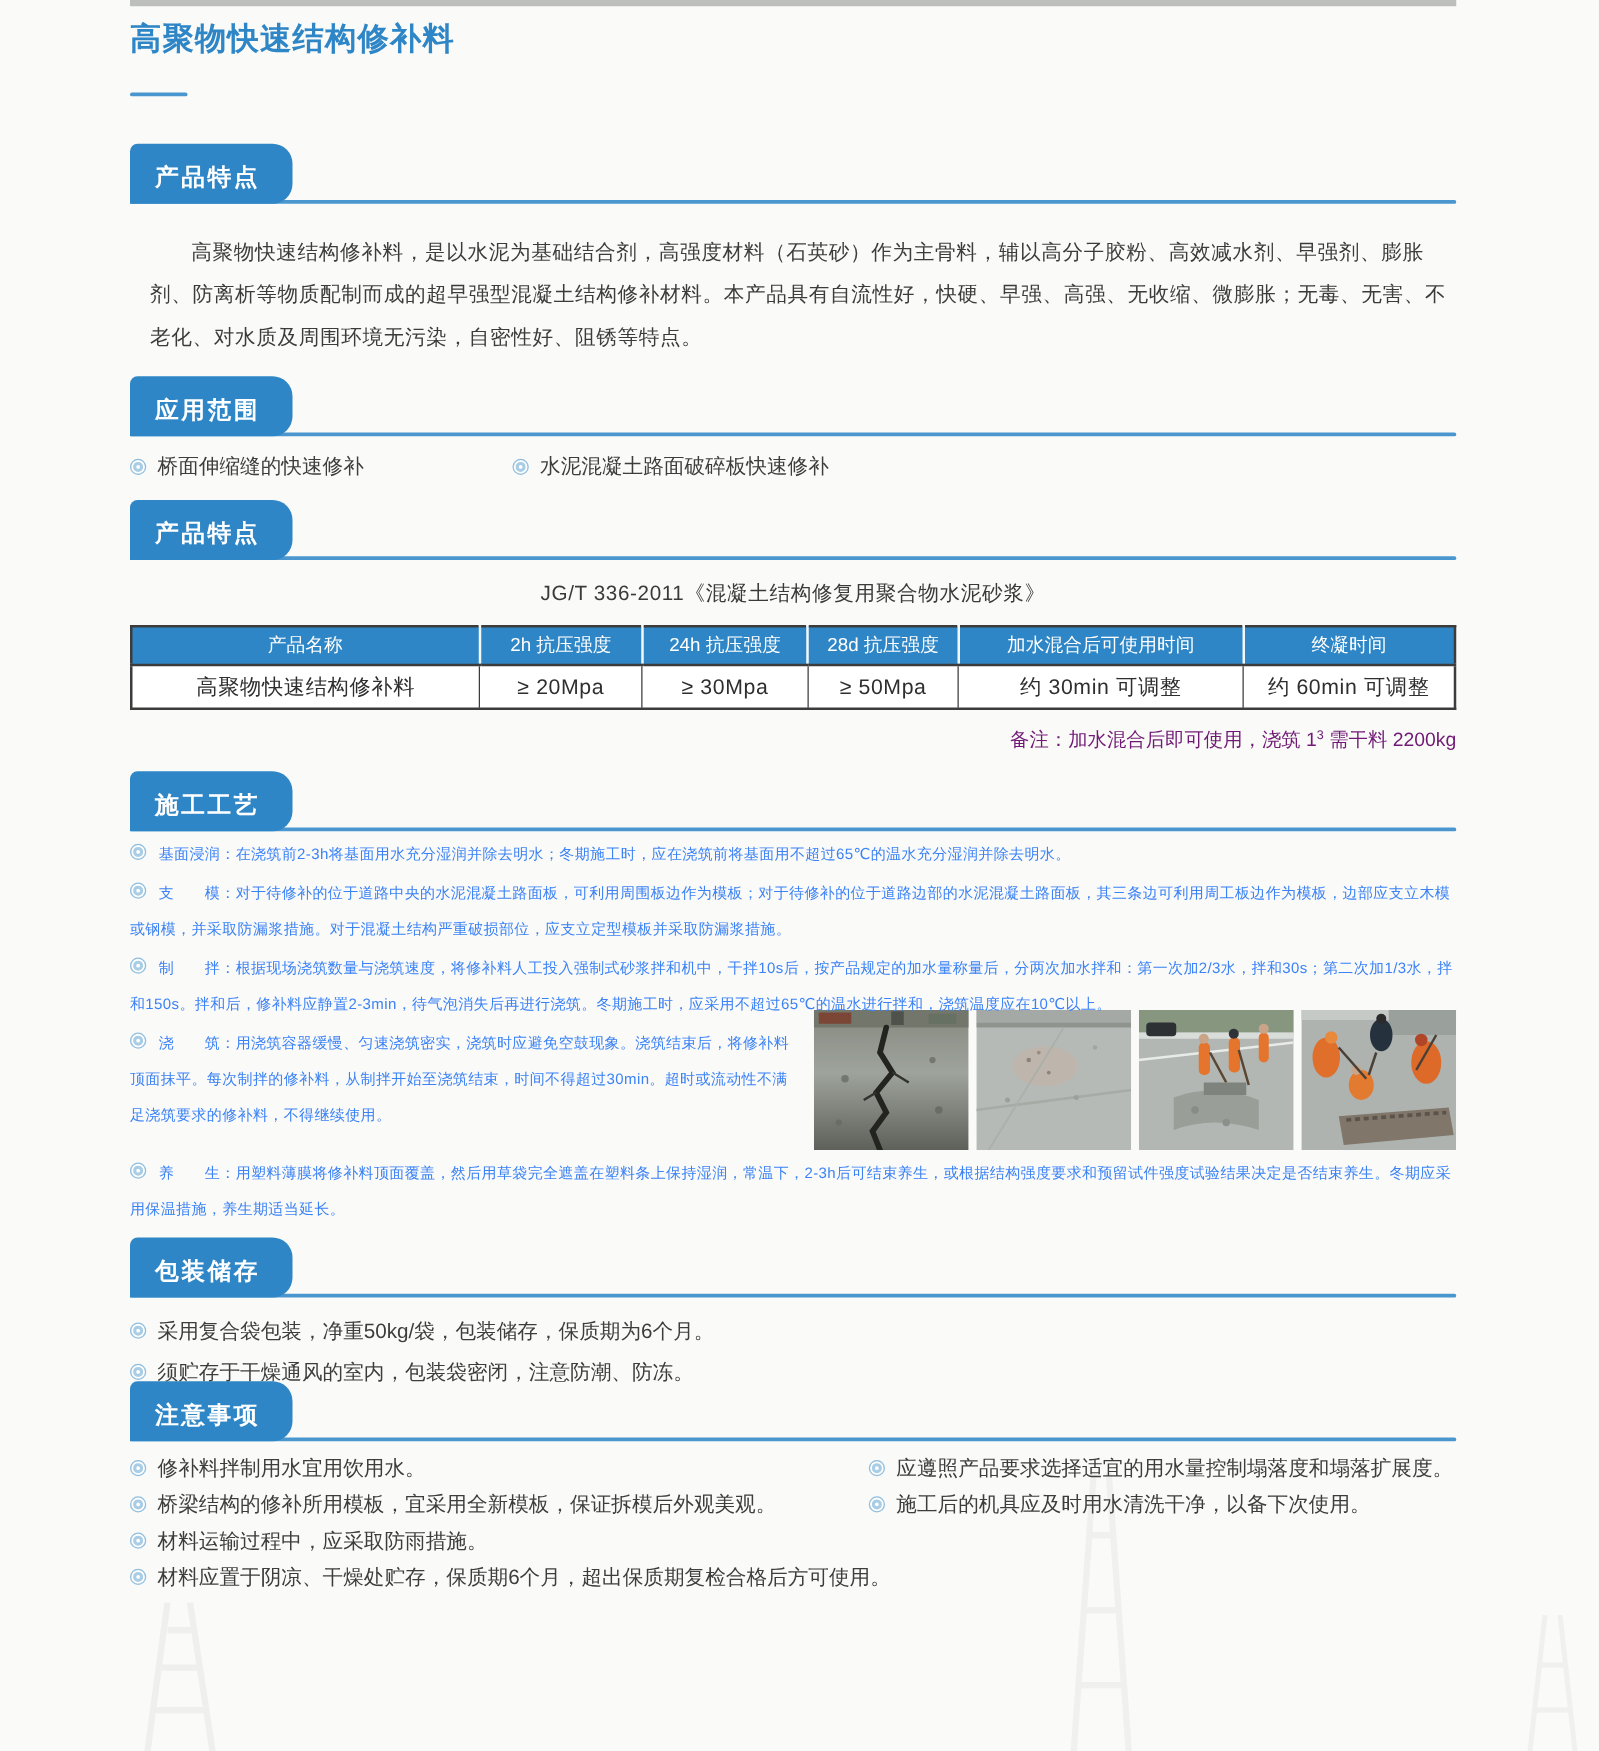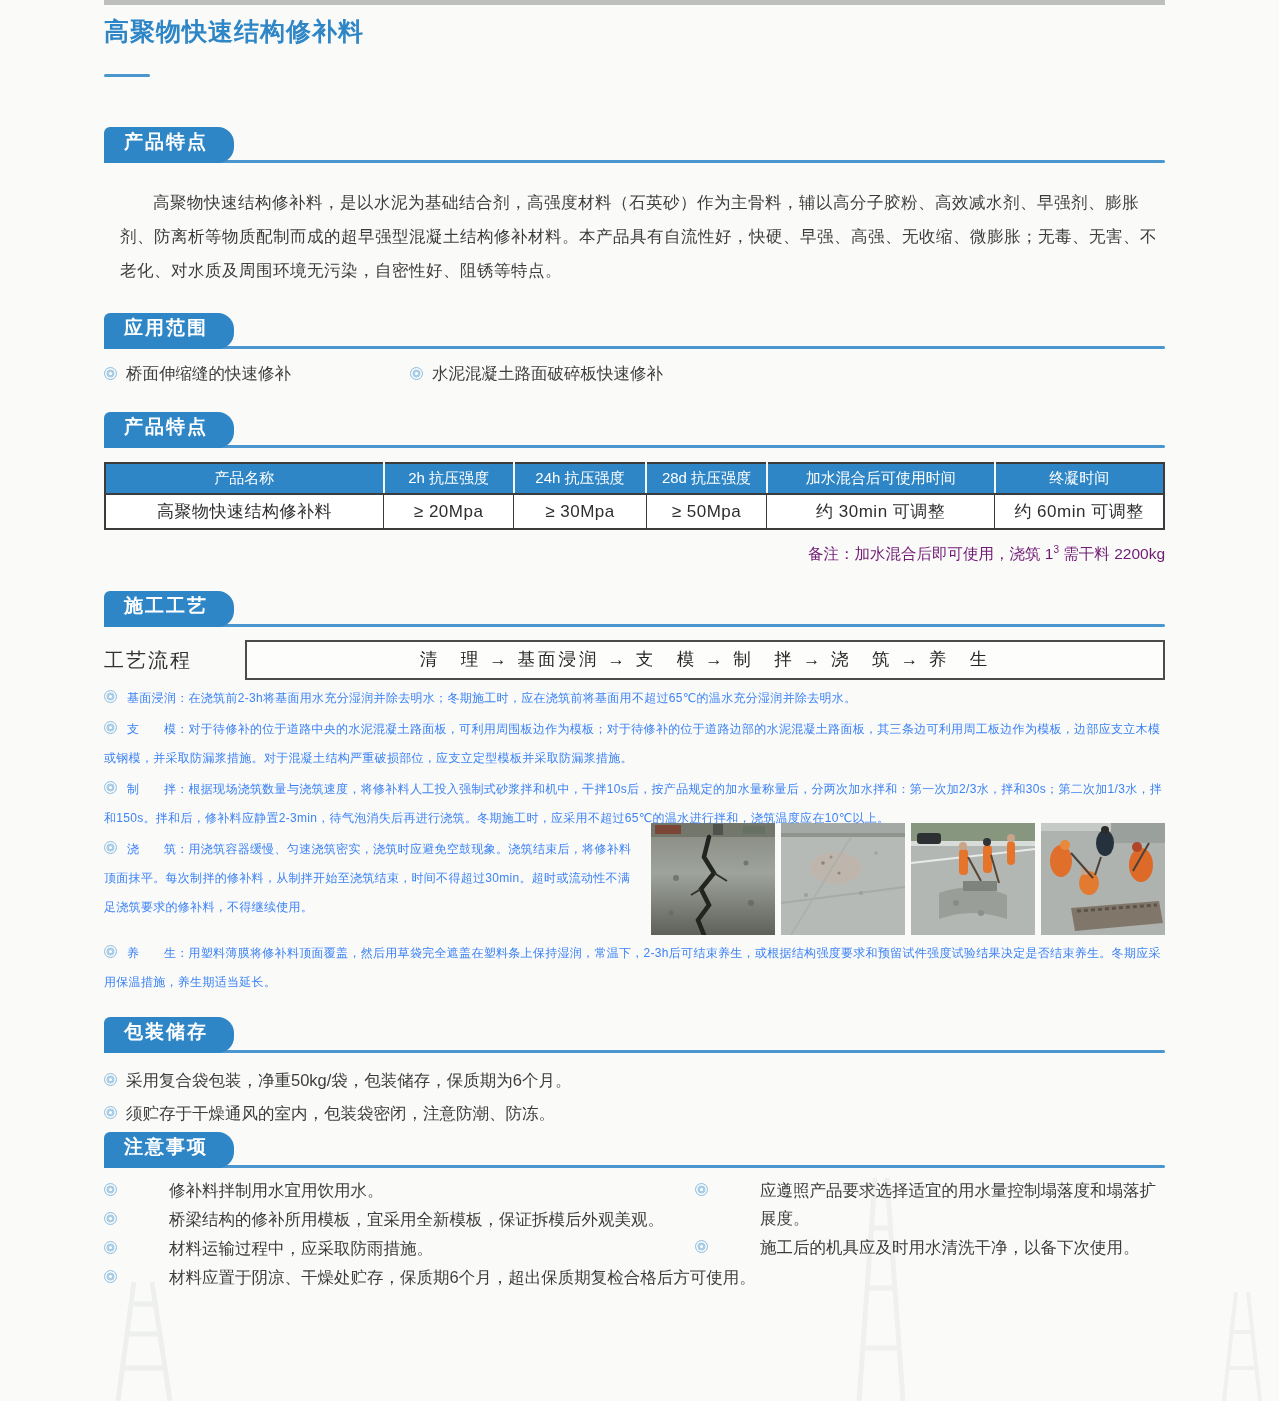--- a/index.html
+++ b/index.html
@@ -17,21 +17,21 @@
 
   h1.title { color:#2e86c6; font-size:25px; font-weight:bold; letter-spacing:1px; line-height:34px; }
   .title-underline { width:46px; height:3px; background:#4a96ce; margin-top:26px; border-radius:2px; }
 
   .section-header { position:relative; height:36px; }
   .section-header .header-line { position:absolute; left:0; right:0; bottom:0; height:3px; background:#4a96ce; border-radius:2px; }
   .badge {
     position:absolute; left:0; bottom:0;
     display:inline-block; background:#2e86c6; color:#fff;
     font-size:19px; font-weight:bold; letter-spacing:2px;
-    padding:2px 26px 8px 20px;
+    padding:14px 26px 8px 20px;
     border-radius:6px 16px 16px 0;
     z-index:2;
   }
   .sh-features { margin-top:50px; }
   .sh-application { margin-top:26px; }
   .sh-performance { margin-top:28px; }
   .sh-process { margin-top:26px; }
   .sh-storage { margin-top:20px; }
   .sh-notes { margin-top:4px; }
 
@@ -85,21 +85,21 @@
     display:flex; gap:6px;
   }
   .photo { width:124px; height:112px; flex:none; overflow:hidden; }
   .photo svg { display:block; width:124px; height:112px; }
 
   .v-items { margin-top:12px; }
   .v-item { display:flex; align-items:flex-start; font-size:16.5px; line-height:30px; margin-bottom:3px; }
   .v-item .ring { margin-top:8px; }
 
   .notes-wrap { position:relative; margin-top:8px; }
-  .notes-col .v-item { line-height:28px; margin-bottom:1px;gap:43px; }
+  .notes-col .v-item { line-height:28px; margin-bottom:1px; }
   .notes-col .v-item .ring { margin-top:7px; }
   .notes-right { position:absolute; left:591px; top:0; }
 </style>
 </head>
 <body>
 
 <div class="top-strip"></div>
 
 <svg class="watermark" style="left:100px; top:1282px;" width="95" height="119" viewBox="0 0 95 119">
   <g stroke="#e6e8e6" stroke-width="5" fill="none">
@@ -143,20 +143,21 @@
     <div class="app-item">
       <span class="ring"></span>
       <span>水泥混凝土路面破碎板快速修补</span>
     </div>
   </div>
 
   <div class="section-header sh-performance">
     <span class="header-line"></span>
     <span class="badge">产品特点</span>
   </div>
+  <div class="standard-line">JG/T 336-2011《混凝土结构修复用聚合物水泥砂浆》</div>
 
   <table class="perf">
     <colgroup>
         <col class="c1">
         <col class="c2">
         <col class="c3">
         <col class="c4">
         <col class="c5">
         <col class="c6">
       </colgroup>
@@ -182,24 +183,20 @@
     </tbody>
   </table>
   <p class="table-note"><span>备注：加水混合后即可使用，浇筑 1</span><sup>3</sup><span> 需干料 2200kg</span></p>
 
   <div class="section-header sh-process">
     <span class="header-line"></span>
     <span class="badge">施工工艺</span>
   </div>
 
   <div class="process-body">
-    <div class="flow-row">
-      <span class="flow-label">工艺流程</span>
-      <div class="flow-box">清　理 → 基面浸润 → 支　模 → 制　拌 → 浇　筑 → 养　生</div>
-    </div>
 
     <div class="steps">
       <p class="step">
         <span class="ring"></span><span>基面浸润：</span><span>在浇筑前2-3h将基面用水充分湿润并除去明水；冬期施工时，应在浇筑前将基面用不超过65℃的温水充分湿润并除去明水。</span>
       </p>
       <p class="step">
         <span class="ring"></span><span>支　　模：</span><span>对于待修补的位于道路中央的水泥混凝土路面板，可利用周围板边作为模板；对于待修补的位于道路边部的水泥混凝土路面板，其三条边可利用周工板边作为模板，边部应支立木模或钢模，并采取防漏浆措施。对于混凝土结构严重破损部位，应支立定型模板并采取防漏浆措施。</span>
       </p>
       <p class="step">
         <span class="ring"></span><span>制　　拌：</span><span>根据现场浇筑数量与浇筑速度，将修补料人工投入强制式砂浆拌和机中，干拌10s后，按产品规定的加水量称量后，分两次加水拌和：第一次加2/3水，拌和30s；第二次加1/3水，拌和150s。拌和后，修补料应静置2-3min，待气泡消失后再进行浇筑。冬期施工时，应采用不超过65℃的温水进行拌和，浇筑温度应在10℃以上。</span>

